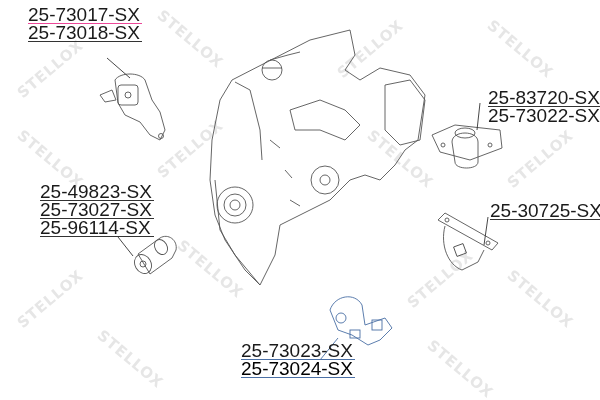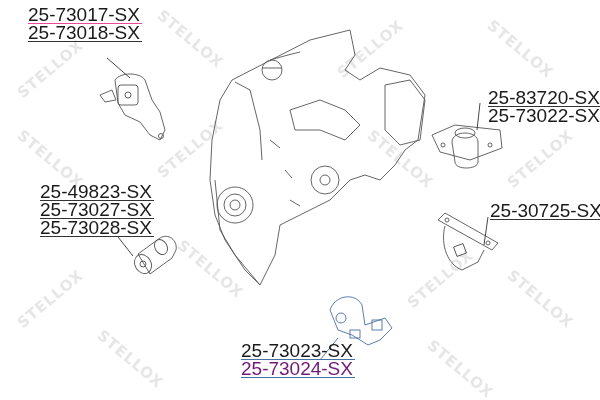--- a/index.html
+++ b/index.html
@@ -1,21 +1,21 @@
 <!DOCTYPE html>
 <html><head>
   <meta charset="utf-8">
   <style>
     html, body { margin:0; padding:0; }
     body { width:600px; height:400px; background:#ffffff; position:relative; overflow:hidden; font-family:"Liberation Sans", sans-serif; }
     .wm { position:absolute; color:#e6e6e6; font-family:"DejaVu Sans", sans-serif; font-weight:bold; font-size:15px; letter-spacing:1px; white-space:nowrap; pointer-events:none; }
     .label-group { position:absolute; }
     .lbl { font-size:19px; color:#1a1a1a; line-height:17px; white-space:nowrap; padding-right:2px; }
     .lbl.boxed { border-bottom:1px solid #333; }
-    .lbl.hl { color:#701a75; }
+    .lbl.hl { color:#000000; }
     svg.art { position:absolute; left:0; top:0; }
   </style>
 </head>
 <body>
 
 <div>
   <div class="wm" style="left:10px;top:60px;transform:rotate(-40deg);">STELLOX</div>
   <div class="wm" style="left:150px;top:30px;transform:rotate(40deg);">STELLOX</div>
   <div class="wm" style="left:330px;top:40px;transform:rotate(-40deg);">STELLOX</div>
   <div class="wm" style="left:480px;top:40px;transform:rotate(40deg);">STELLOX</div>
@@ -105,19 +105,19 @@
   <div class="lbl">25-73022-SX</div>
 </div>
 
 <div class="label-group" style="left:490px;top:202px;">
   <div class="lbl boxed">25-30725-SX</div>
 </div>
 
 <div class="label-group" style="left:40px;top:183px;">
   <div class="lbl boxed">25-49823-SX</div>
   <div class="lbl boxed">25-73027-SX</div>
-  <div class="lbl boxed">25-73028-SX</div>
+  <div class="lbl boxed">25-96114-SX</div>
 </div>
 
 <div class="label-group" style="left:241px;top:342px;">
   <div class="lbl">25-73023-SX</div>
   <div class="lbl hl boxed" style="border-top:1px solid #4a6fa5;border-bottom:1px solid #4a6fa5;">25-73024-SX</div>
 </div>
 
 </body></html>

